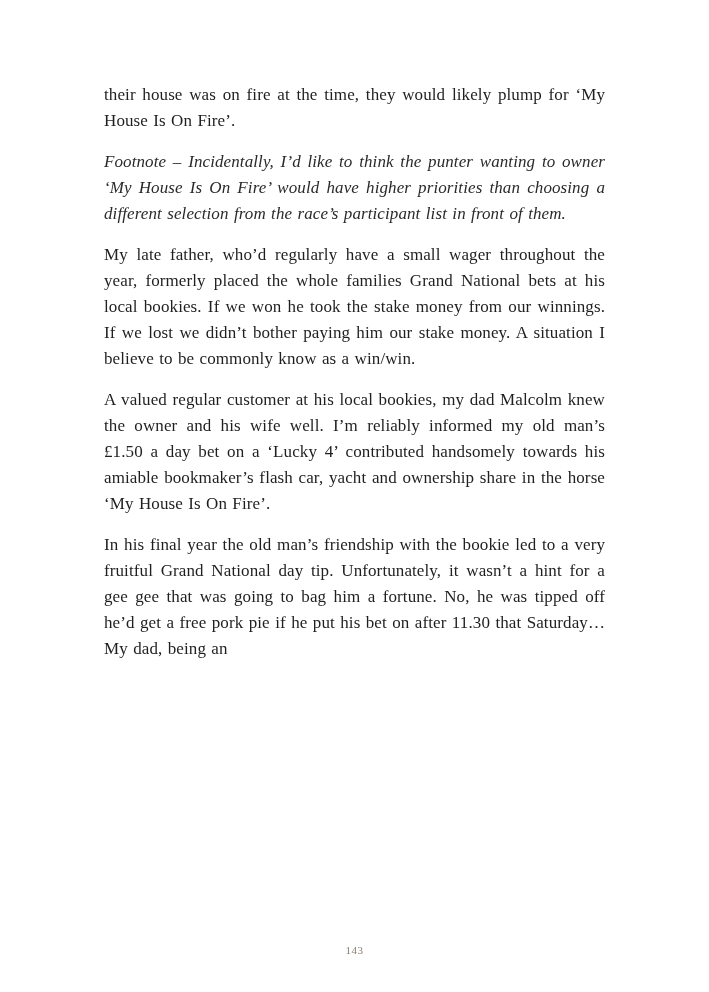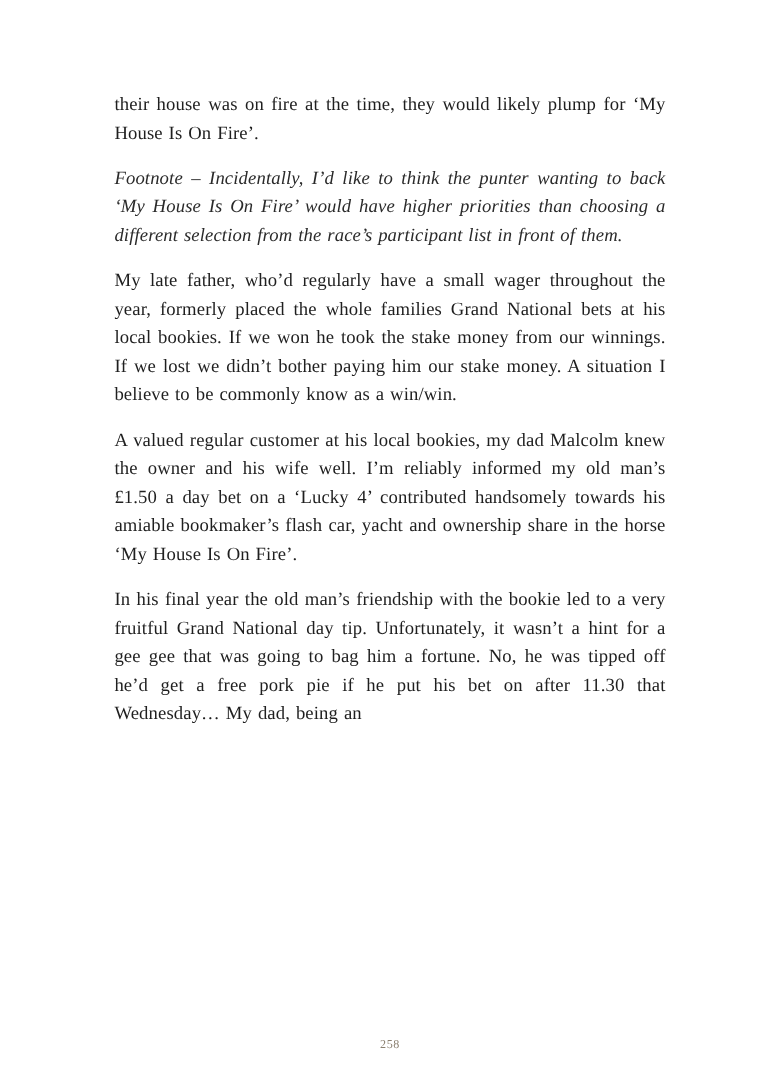--- a/index.html
+++ b/index.html
@@ -46,19 +46,19 @@
     letter-spacing: 0.5px;
     color: #8a7f6f;
   }
 </style>
 </head>
 <body>
 
 <div class="page">
   <div class="content">
     <p class="para">their house was on fire at the time, they would likely plump for ‘My House Is On Fire’.</p>
-    <p class="para italic">Footnote – Incidentally, I’d like to think the punter wanting to back ‘My House Is On Fire’ would have higher priorities than choosing a different selection from the race’s participant list in front of them.</p>
+    <p class="para italic">Footnote – Incidentally, I’d like to think the punter wanting to owner ‘My House Is On Fire’ would have higher priorities than choosing a different selection from the race’s participant list in front of them.</p>
     <p class="para">My late father, who’d regularly have a small wager throughout the year, formerly placed the whole families Grand National bets at his local bookies. If we won he took the stake money from our winnings. If we lost we didn’t bother paying him our stake money. A situation I believe to be commonly know as a win/win.</p>
     <p class="para">A valued regular customer at his local bookies, my dad Malcolm knew the owner and his wife well. I’m reliably informed my old man’s £1.50 a day bet on a ‘Lucky 4’ contributed handsomely towards his amiable bookmaker’s flash car, yacht and ownership share in the horse ‘My House Is On Fire’.</p>
-    <p class="para">In his final year the old man’s friendship with the bookie led to a very fruitful Grand National day tip. Unfortunately, it wasn’t a hint for a gee gee that was going to bag him a fortune. No, he was tipped off he’d get a free pork pie if he put his bet on after 11.30 that Wednesday… My dad, being an</p>
+    <p class="para">In his final year the old man’s friendship with the bookie led to a very fruitful Grand National day tip. Unfortunately, it wasn’t a hint for a gee gee that was going to bag him a fortune. No, he was tipped off he’d get a free pork pie if he put his bet on after 11.30 that Saturday… My dad, being an</p>
   </div>
-  <div class="page-number">258</div>
+  <div class="page-number">143</div>
 </div>
 
 </body></html>

